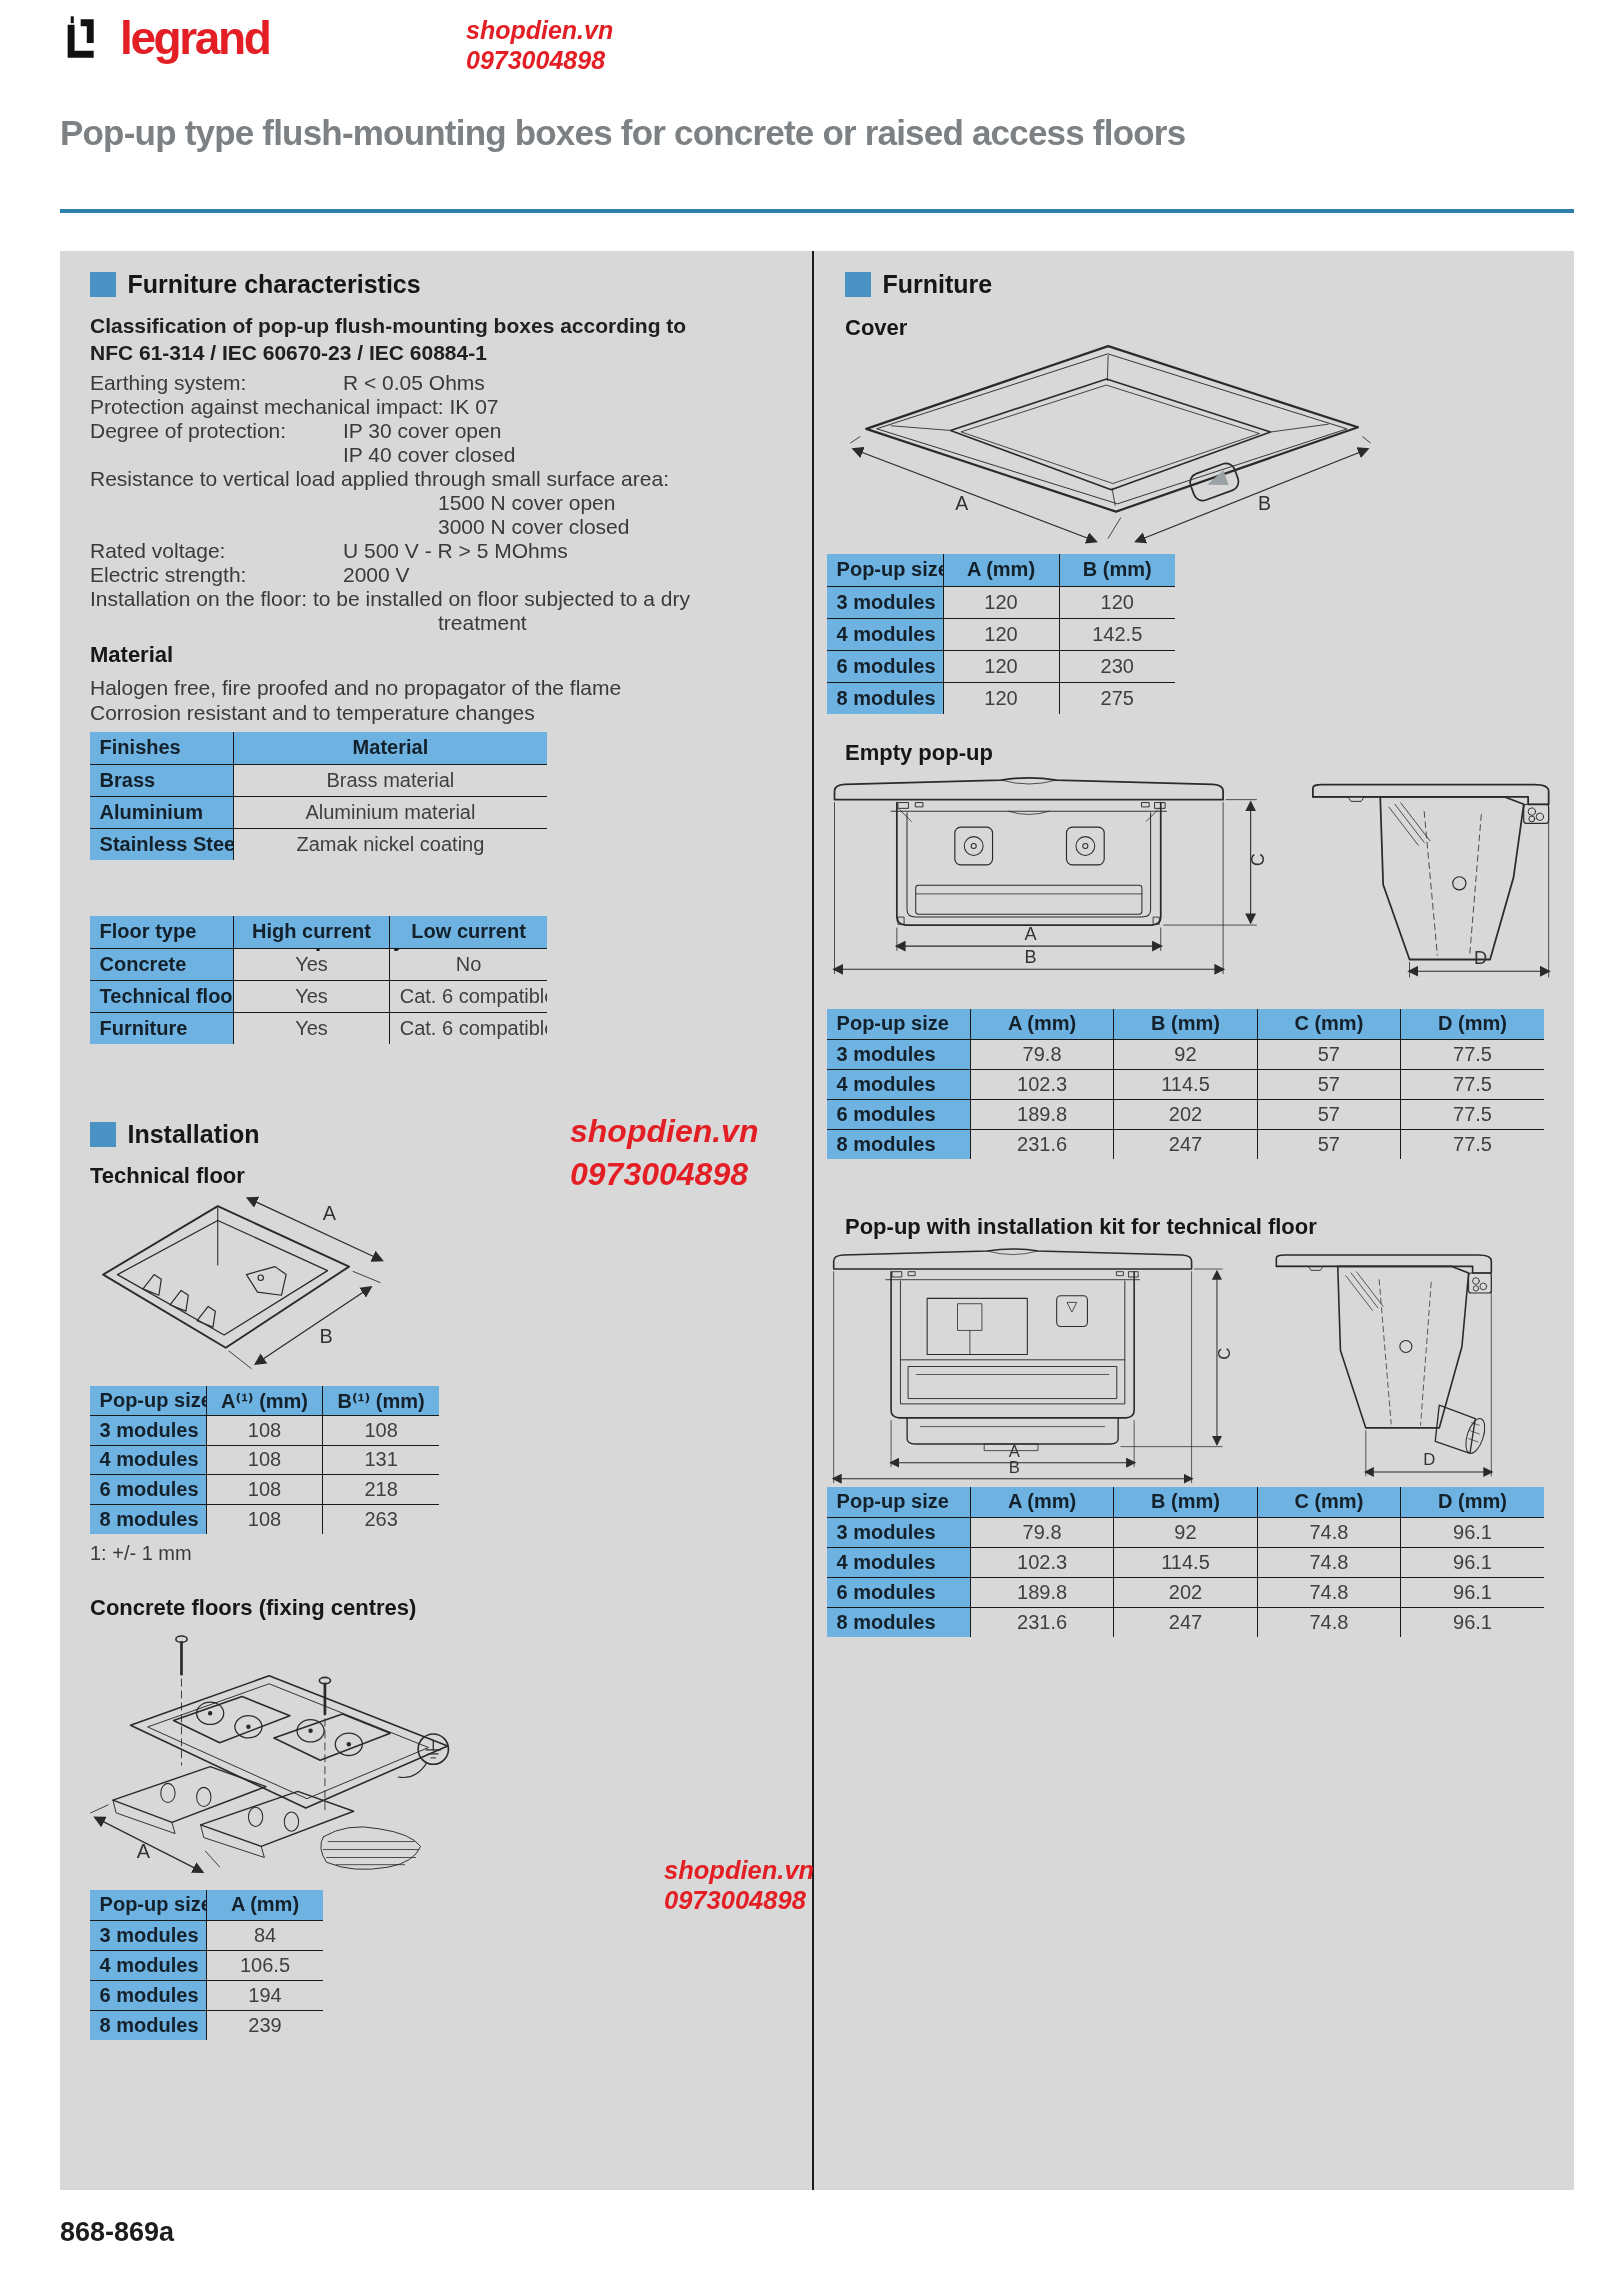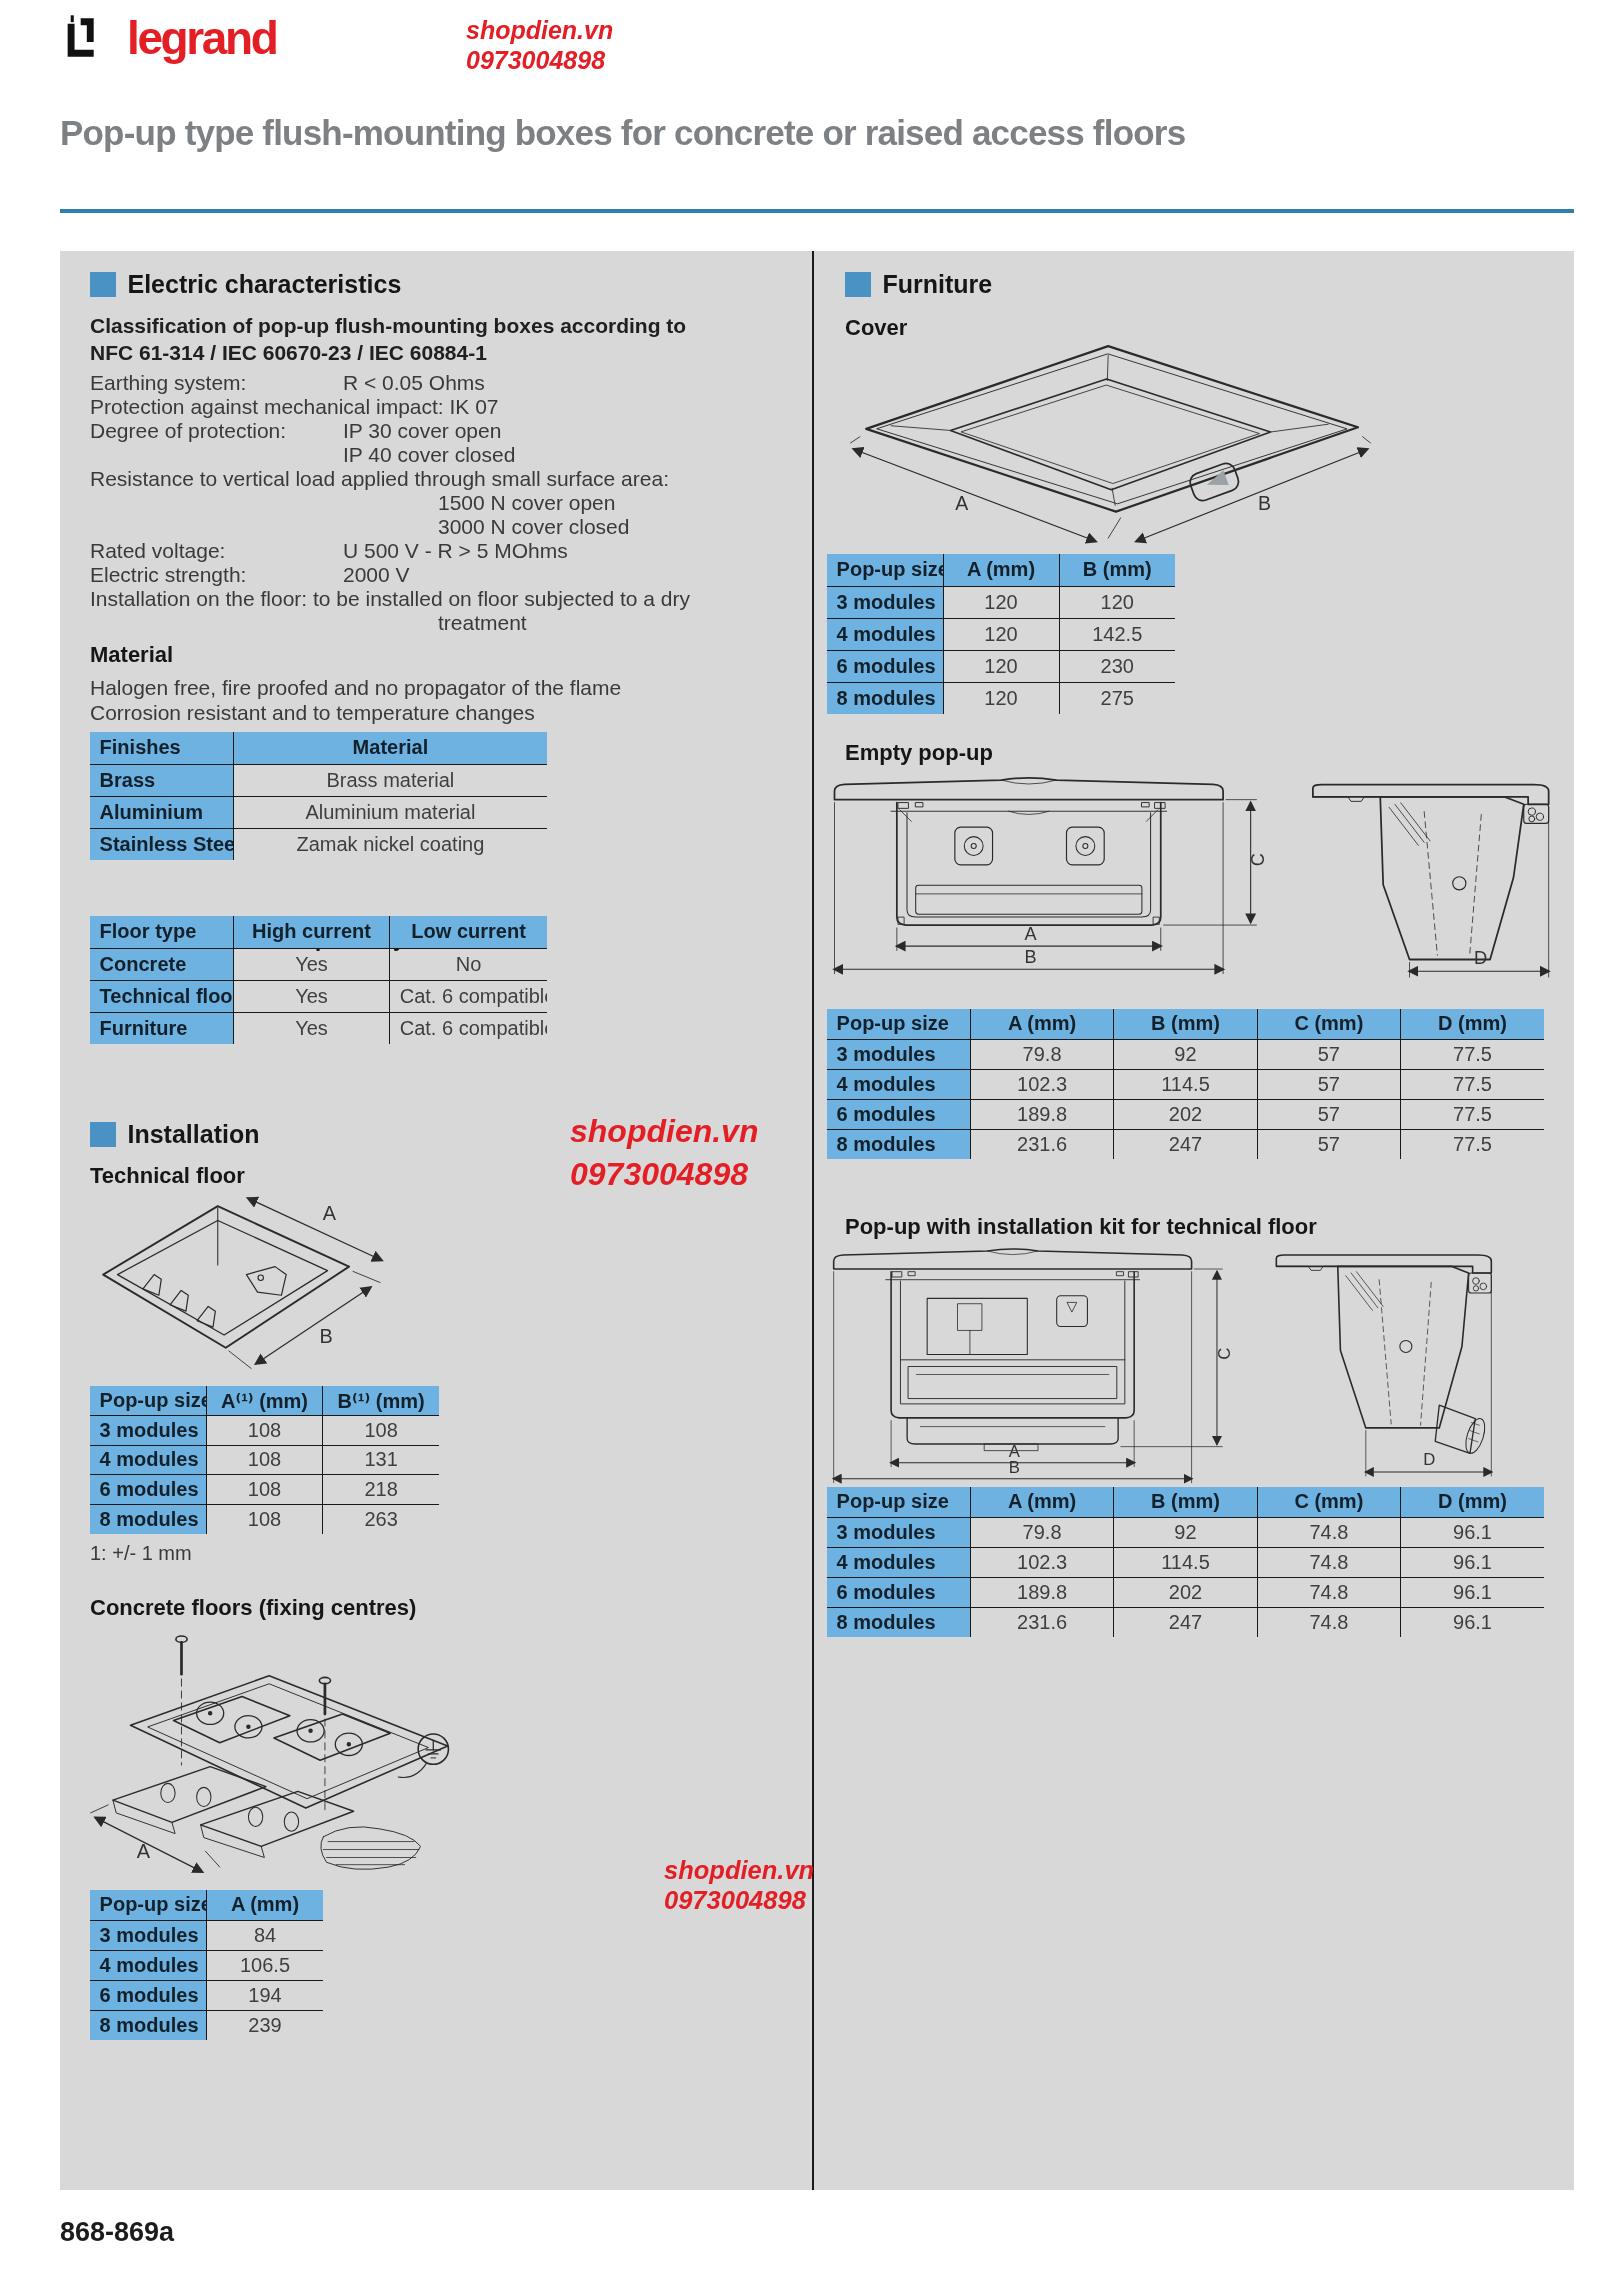--- a/index.html
+++ b/index.html
@@ -5,21 +5,21 @@
   :root{
     --blue:#6db2e1; --marker:#4a92c4; --rule:#2f7fae; --red:#e31e24;
     --panel:#d8d8d8; --ink:#161616; --body:#3a3a3a;
   }
   *{margin:0;padding:0;box-sizing:border-box;}
   html,body{background:#ffffff;}
   body{font-family:"Liberation Sans","DejaVu Sans",sans-serif;}
   .page{position:relative;width:1624px;height:2295px;background:#fff;overflow:hidden;}
 
   
-  .logo{position:absolute;left:60px;top:12.8px;display:flex;gap:18px;}
+  .logo{position:absolute;left:60px;top:12.8px;display:flex;align-items:center;gap:11px;}
   .brand-text{color:var(--red);font-weight:bold;font-size:46px;letter-spacing:-2.4px;line-height:51px;}
   .watermark{position:absolute;color:var(--red);font-weight:bold;font-style:italic;}
   .wm1{left:466px;top:16px;font-size:25px;line-height:29.5px;}
   .wm2{font-size:32px;line-height:43px;}
   .wm3{font-size:25.5px;line-height:30px;}
   .page-title{position:absolute;left:60px;top:113px;width:1498px;font-size:35px;font-weight:bold;color:#7d8184;letter-spacing:-0.8px;}
   .rule{position:absolute;left:60px;top:209px;width:1514px;height:4px;background:var(--rule);}
 
   
   .content{position:absolute;left:60px;top:251px;width:1514px;height:1939px;background:var(--panel);}
@@ -70,21 +70,21 @@
   </div>
 
   <div class="page-title">Pop-up type flush-mounting boxes for concrete or raised access floors</div>
   <div class="rule"></div>
 
   <div class="content">
     <div class="vdivider"></div>
 
     <div class="abs h2row" style="left:30px;top:19px;">
       <span class="sq"></span>
-      <span>Electric characteristics</span>
+      <span>Furniture characteristics</span>
     </div>
 
     <div class="abs bold-par" style="left:30px;top:61px;width:693px;">Classification of pop-up flush-mounting boxes according to
 NFC 61-314 / IEC 60670-23 / IEC 60884-1</div>
 
     <div class="abs" style="left:30px;top:120px;width:701px;">
         <div class="spec-row"><span class="spec-label">Earthing system:</span><span>R &lt; 0.05 Ohms</span></div>
         <div class="spec-row"><span>Protection against mechanical impact: IK 07</span></div>
         <div class="spec-row"><span class="spec-label">Degree of protection:</span><span>IP 30 cover open</span></div>
         <div class="spec-row"><span class="spec-label"></span><span>IP 40 cover closed</span></div>

